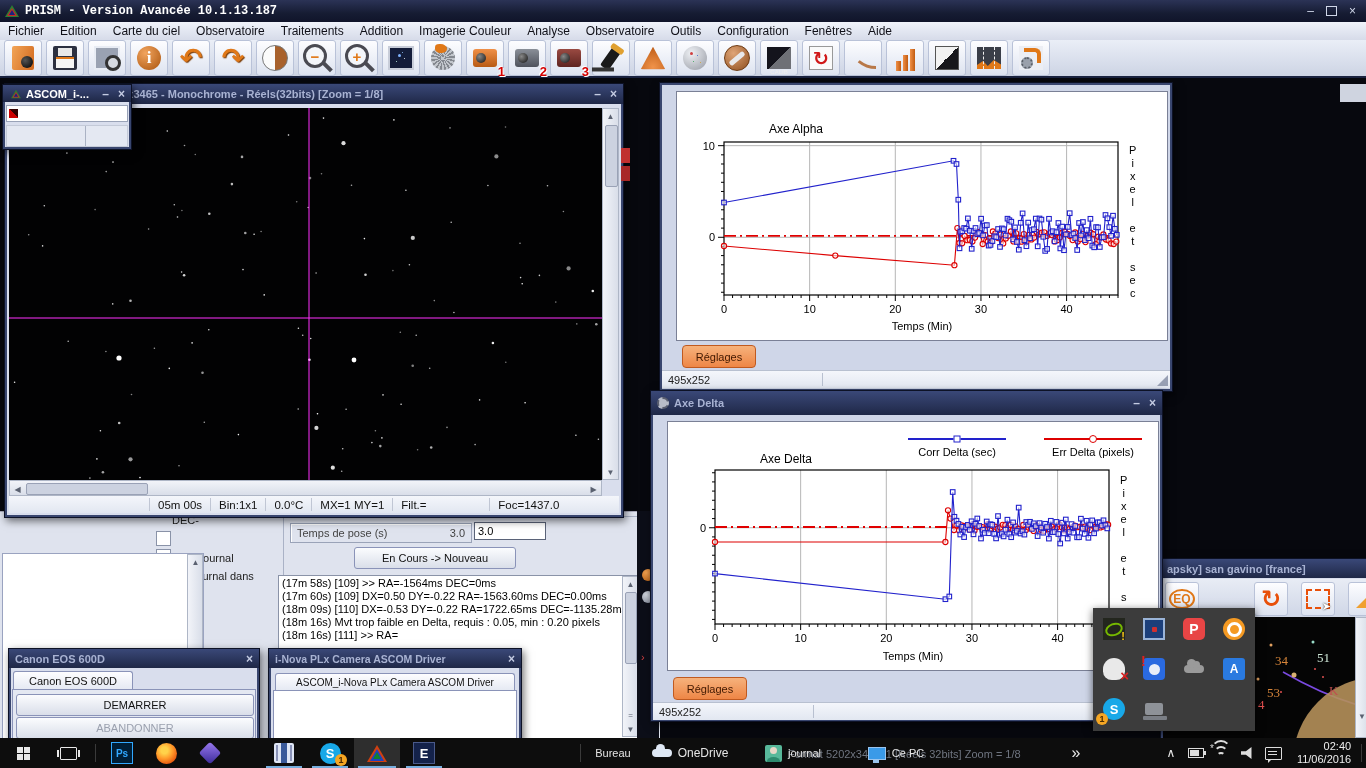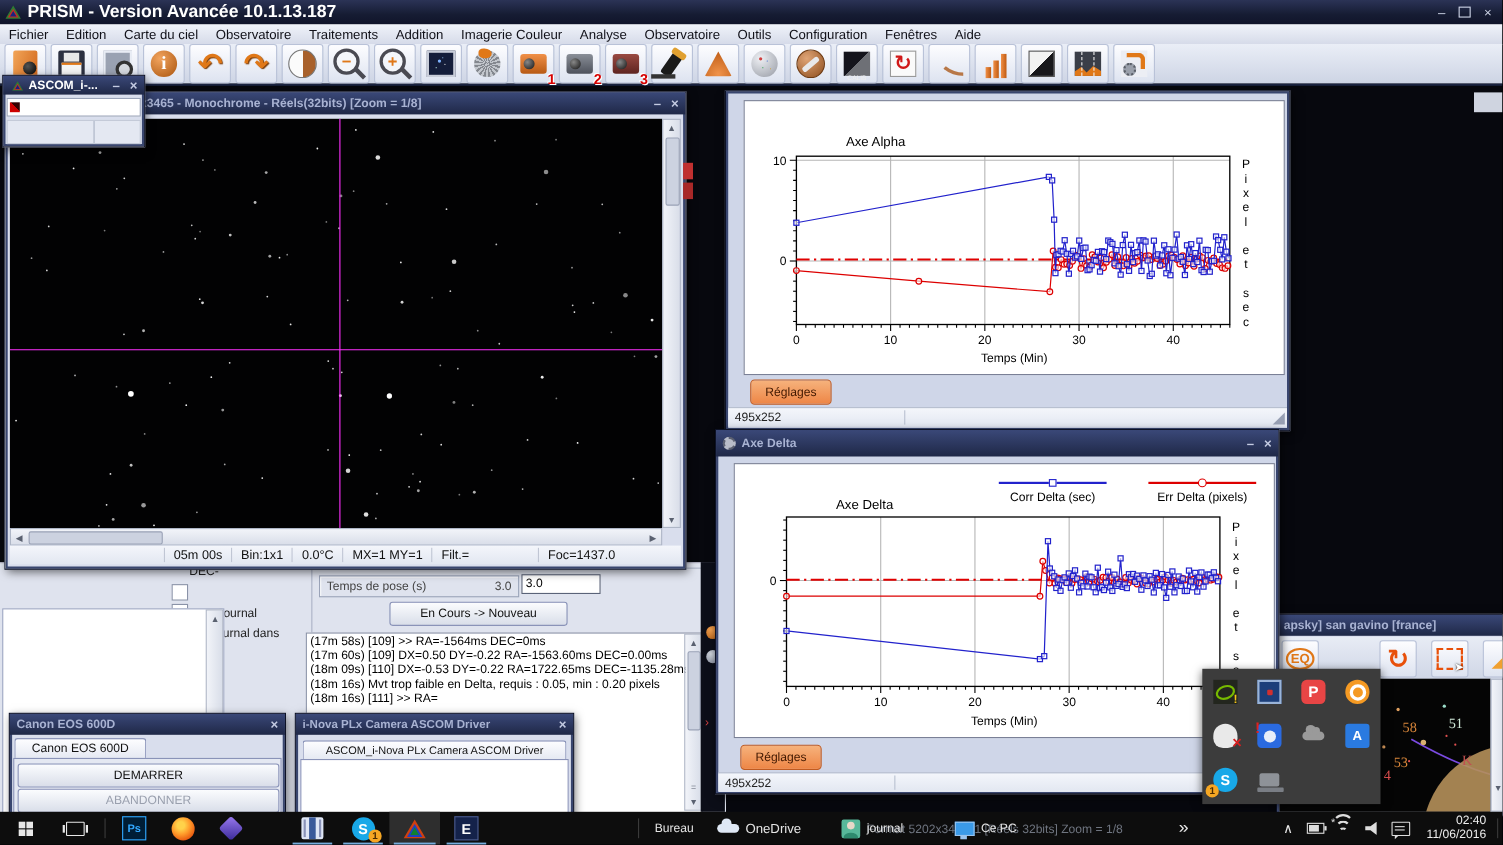--- a/index.html
+++ b/index.html
@@ -4,21 +4,21 @@
 <style>
   html,body{margin:0;padding:0;background:#000;}
   #screen{position:relative;width:1366px;height:768px;overflow:hidden;
     font-family:"Liberation Sans","DejaVu Sans",sans-serif;background:#07080e;-webkit-font-smoothing:antialiased;}
   
   #titlebar{position:absolute;left:0;top:0;width:1366px;height:22px;
     background:linear-gradient(#2b3356,#161c33 60%,#10142a);display:flex;align-items:center;color:#fff;}
   .prism-tri{width:0;height:0;border-left:7px solid transparent;border-right:7px solid transparent;border-bottom:12px solid #2e7d32;position:relative;margin:0 6px 0 5px;}
   .prism-tri:before{content:"";position:absolute;left:-5px;top:3px;width:0;height:0;border-left:5px solid transparent;border-right:5px solid transparent;border-bottom:8px solid #c62828;}
   .prism-tri:after{content:"";position:absolute;left:-3px;top:5px;width:0;height:0;border-left:3px solid transparent;border-right:3px solid transparent;border-bottom:5px solid #1a237e;}
-  #titlebar .t{font-size:16px;font-weight:bold;}
+  #titlebar .t{font-size:12px;font-weight:bold;font-family:Liberation Mono, monospace;}
   .cap-btns{margin-left:auto;display:flex;align-items:center;gap:12px;padding-right:10px;color:#cfd6e8;font-size:12px;}
   .cap-box{width:9px;height:8px;border:1px solid #cfd6e8;display:inline-block;}
   
   #menubar{position:absolute;left:0;top:22px;width:1366px;height:18px;background:linear-gradient(#f0f3fa,#d6dbe9);
     border-bottom:1px solid #a9b1c6;display:flex;align-items:center;font-size:12px;color:#101018;}
   #menubar .mi{padding:0 8px;height:100%;display:flex;align-items:center;}
   
   #toolbar{position:absolute;left:0;top:40px;width:1366px;height:38px;background:linear-gradient(#eaeef7,#cdd4e4);border-bottom:2px solid #1a2340;display:flex;align-items:center;padding-left:4px;box-sizing:border-box;}
   .tbtn{width:36px;height:34px;margin-right:4px;border:1px solid #b9c2d8;border-radius:3px;background:linear-gradient(#fdfdff,#dde3f0);
     display:flex;align-items:center;justify-content:center;position:relative;flex:0 0 auto;}
@@ -443,21 +443,21 @@
       <span class="f">0.0°C</span>
       <span class="f">MX=1 MY=1</span>
       <span class="f" style="width:80px">Filt.=</span>
       <span class="f">Foc=1437.0</span>
     </div>
   </div>
 
   <div style="position:absolute;left:621px;top:148px;width:9px;height:15px;background:#c03030;z-index:11"></div>
   <div style="position:absolute;left:621px;top:166px;width:9px;height:15px;background:#a82828;z-index:11"></div>
 
-  <div class="win" style="left:2px;top:68px;width:128px;height:64px;z-index:15">
+  <div class="win" style="left:2px;top:84px;width:128px;height:64px;z-index:15">
     <div class="wtitle" style="height:17px;color:#fff">
       <span class="prism-tri" style="transform:scale(.7);margin:0 3px 0 0"></span>
       <span>ASCOM_i-...</span>
       <span class="wbtns">
           <span>–</span>
           <span>×</span>
         </span>
     </div>
     <div style="margin:3px;background:#fff;border:1px solid #9aa3b8;height:15px;display:flex;align-items:center;padding:0 2px">
       <span style="width:9px;height:9px;background:linear-gradient(45deg,#c00 55%,#300 55%)"></span>
@@ -1107,21 +1107,21 @@
         <circle cx="215" cy="145" r="85" fill="#b5905a" opacity="0.9"></circle>
         <circle cx="108" cy="28" r="1.5" fill="#e0a060"></circle>
           <circle cx="150" cy="25" r="1.5" fill="#9adcc8"></circle>
         <circle cx="131" cy="58" r="2.5" fill="#d8b070"></circle>
           <circle cx="95" cy="62" r="1.5" fill="#e0a060"></circle>
         <circle cx="152" cy="52" r="1" fill="#e05050"></circle>
           <circle cx="160" cy="60" r="1" fill="#e05050"></circle>
           <circle cx="118" cy="75" r="1" fill="#e05050"></circle>
       </svg>
       <div id="skylabels">
-          <span style="position: absolute; left: 112px; top: 36px; color: rgb(216, 134, 58); font-size: 13px; font-family: &quot;Liberation Serif&quot;, serif;">58</span>
+          <span style="position: absolute; left: 112px; top: 36px; color: rgb(216, 134, 58); font-size: 13px; font-family: &quot;Liberation Serif&quot;, serif;">34</span>
           <span style="position: absolute; left: 154px; top: 33px; color: rgb(207, 232, 216); font-size: 13px; font-family: &quot;Liberation Serif&quot;, serif;">51</span>
           <span style="position: absolute; left: 104px; top: 68px; color: rgb(216, 134, 58); font-size: 13px; font-family: &quot;Liberation Serif&quot;, serif;">53</span>
           <span style="position: absolute; left: 95px; top: 80px; color: rgb(224, 80, 80); font-size: 13px; font-family: &quot;Liberation Serif&quot;, serif;">4</span>
           <span style="position: absolute; left: 166px; top: 66px; color: rgb(192, 80, 80); font-size: 13px; font-family: &quot;Liberation Serif&quot;, serif;">K</span>
         </div>
     </div>
     <div class="sb-v" style="right:2px;top:58px;width:14px;height:121px">
       <span class="sb-ar" style="bottom:14px;width:12px">▼</span>
     </div>
   </div>

